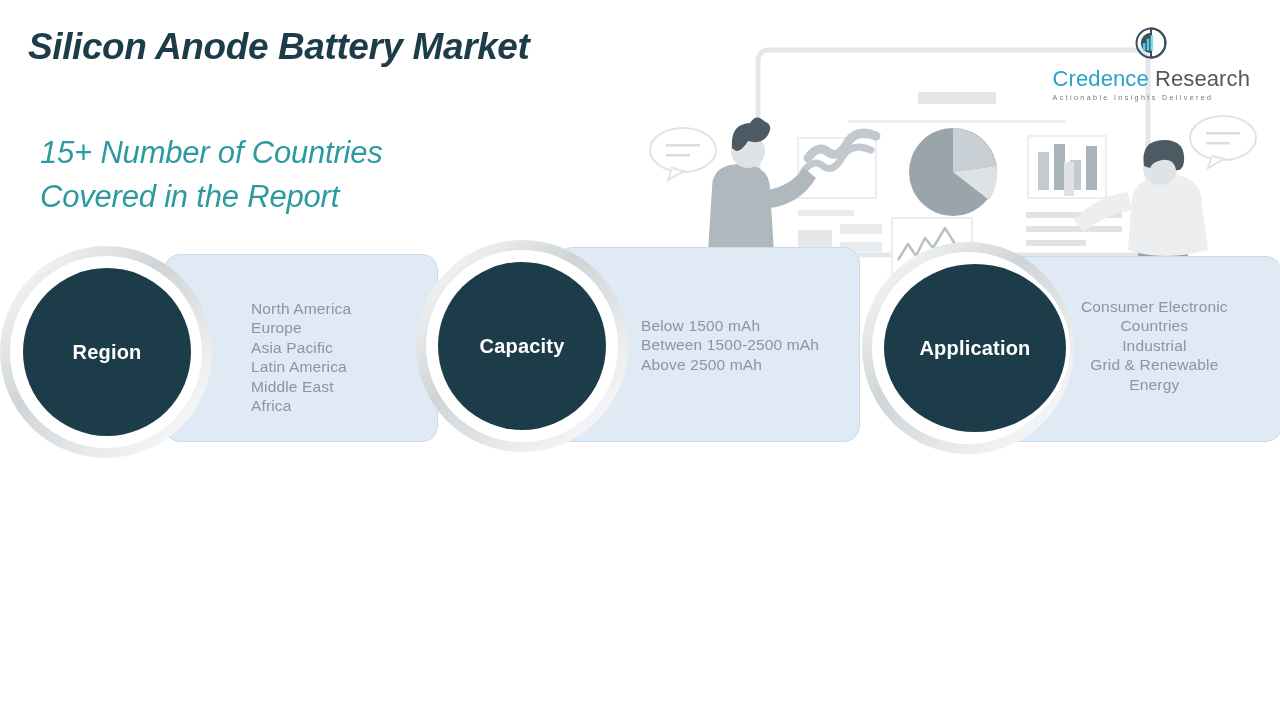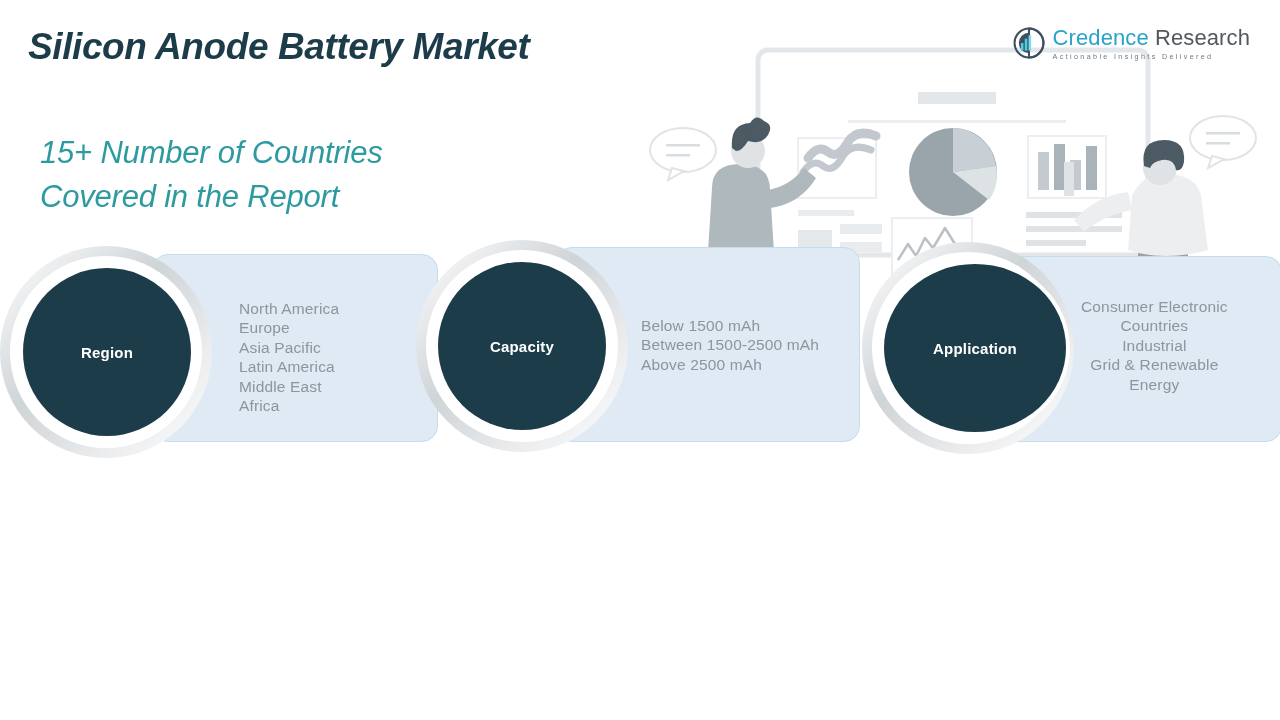--- a/index.html
+++ b/index.html
@@ -59,20 +59,21 @@
   .subtitle .l2 { display: block; }
 
   
   .logo {
     position: absolute;
     right: 30px;
     top: 26px;
     display: flex;
     align-items: center;
     gap: 7px;
+    flex-direction: column;
   }
   .logo-mark { width: 34px; height: 34px; flex: none; }
   .logo-text-wrap { line-height: 1; padding-top: 1px; }
   .logo-words {
     font-size: 22px;
     letter-spacing: 0.1px;
     white-space: nowrap;
   }
   .logo-words .w1 { color: #27a3c9; }
   .logo-words .w2 { color: #53585c; }
@@ -103,21 +104,21 @@
 
   .panel {
     position: absolute;
     top: 14px;
     height: 188px;
     background: #dfeaf4;
     border: 1px solid #c5dcee;
     border-radius: 16px;
     box-sizing: border-box;
   }
-  .group.g1 .panel { left: 152px; right: 2px; }
+  .group.g1 .panel { left: 164px; right: 2px; }
   .group.g2 .panel { left: 144px; right: 2px; top: 7px; height: 195px; }
   .group.g3 .panel { left: 132px; right: -2px; top: 16px; height: 186px; }
 
   .panel-list {
     position: absolute;
     font-size: 15.5px;
     line-height: 19.4px;
     color: #8d959d;
     letter-spacing: 0.15px;
     white-space: nowrap;
@@ -144,21 +145,21 @@
     position: absolute;
     border-radius: 50%;
     background: #1d3c4a;
     display: flex;
     align-items: center;
     justify-content: center;
     box-shadow: 0 0 0 4px #ffffff;
   }
   .circle-label {
     color: #ffffff;
-    font-size: 15px;
+    font-size: 20px;
     font-weight: bold;
     letter-spacing: 0.2px;
     white-space: nowrap;
   }
 
   .group.g1 .ring   { left: 0px;  top: 6px;  width: 212px; height: 212px; }
   .group.g1 .circle { left: 23px; top: 28px; width: 168px; height: 168px; }
 
   .group.g2 .ring   { left: 4px;  top: 0px;  width: 212px; height: 212px; }
   .group.g2 .circle { left: 26px; top: 22px; width: 168px; height: 168px; }

